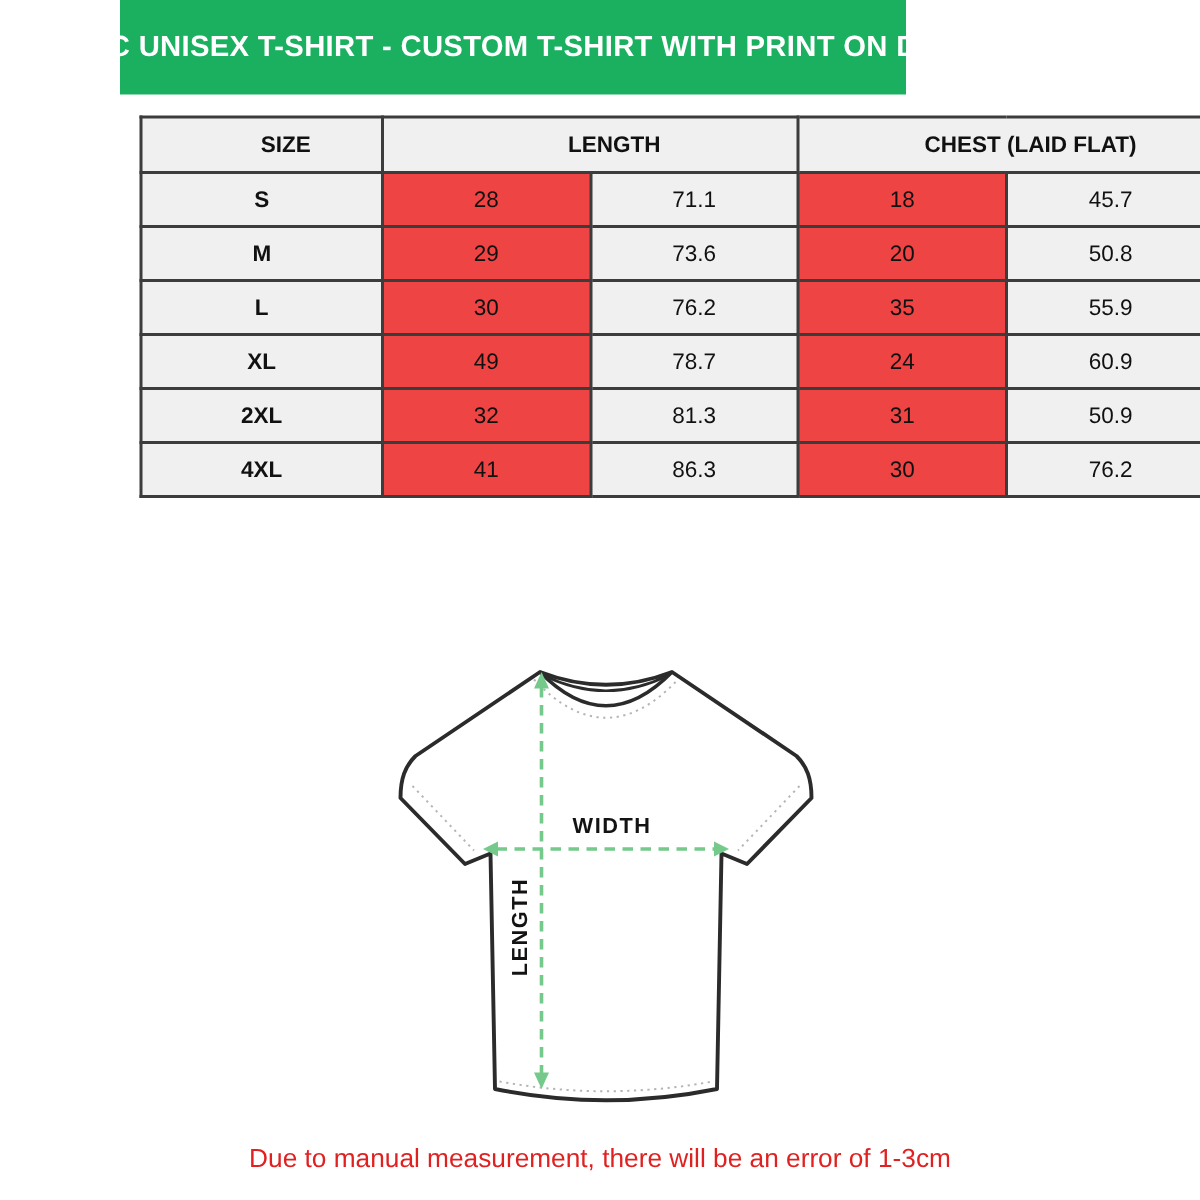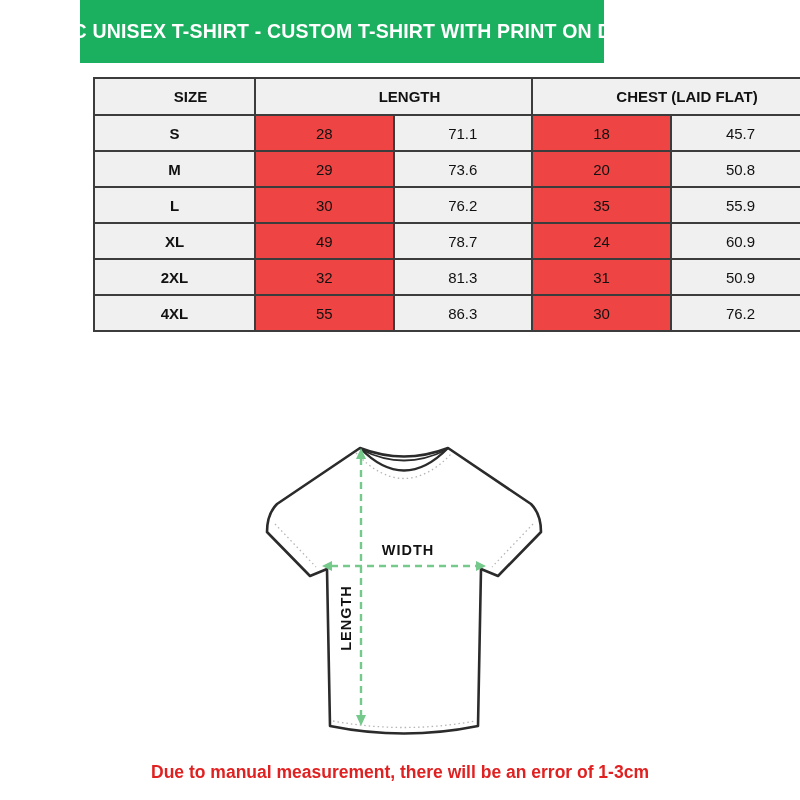--- a/index.html
+++ b/index.html
@@ -55,21 +55,21 @@
     position: absolute;
     left: 264px; top: 442px;
     width: 282px; height: 302px;
   }
   .footer-note {
     position: absolute;
     left: 0; top: 762px;
     width: 800px;
     text-align: center;
     font-size: 17.5px;
-    font-weight: bold;
+    font-weight: normal;
     color: #e02121;
   }
   .diagram-label {
     font-family: "Liberation Sans", sans-serif;
     font-size: 14.5px;
     font-weight: bold;
     letter-spacing: 1px;
     fill: #131313;
   }
 </style>
@@ -121,21 +121,21 @@
       </tr>
       <tr>
         <td class="size-cell">2XL</td>
         <td class="in-cell">32</td>
         <td class="cm-cell">81.3</td>
         <td class="in-cell">31</td>
         <td class="cm-cell">50.9</td>
       </tr>
       <tr>
         <td class="size-cell">4XL</td>
-        <td class="in-cell">55</td>
+        <td class="in-cell">41</td>
         <td class="cm-cell">86.3</td>
         <td class="in-cell">30</td>
         <td class="cm-cell">76.2</td>
       </tr>
     </tbody>
   </table>
 
   <div class="shirt-wrap">
     <svg width="282" height="302" viewBox="0 0 282 302">
 

